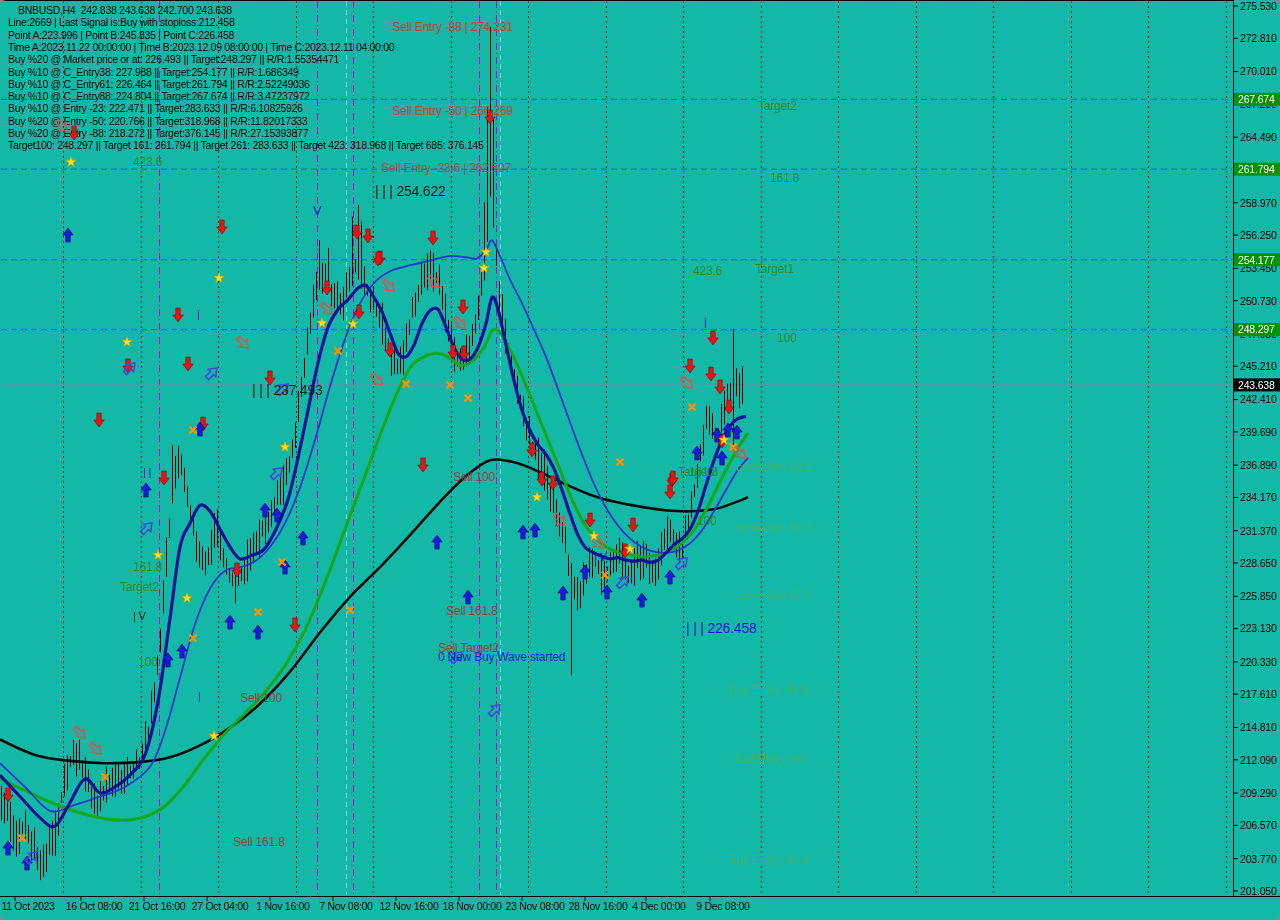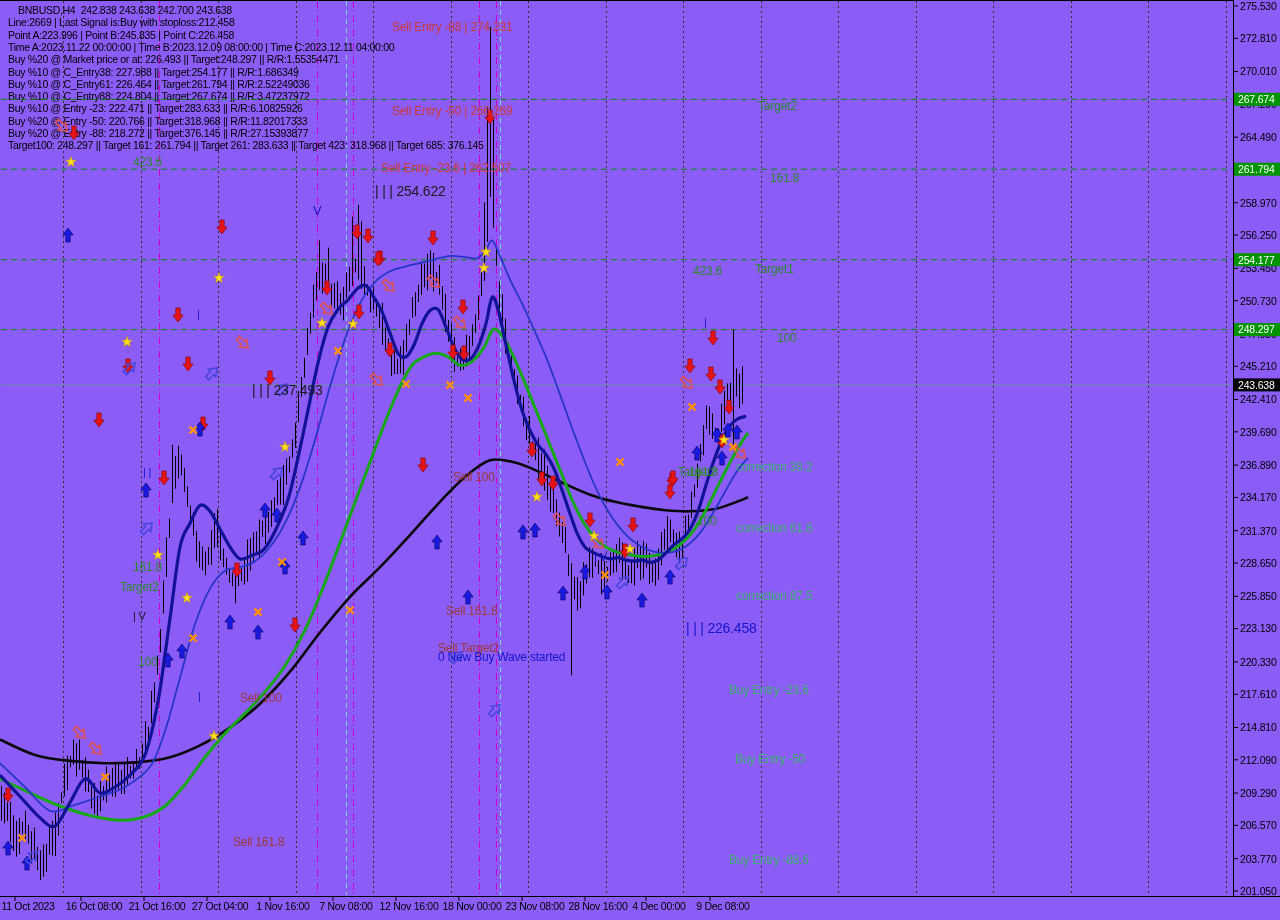--- a/index.html
+++ b/index.html
@@ -1,17 +1,17 @@
 <!DOCTYPE html>
 <html><head>
 <meta charset="utf-8">
 <style>
   html,body{margin:0;padding:0;background:#888;}
-  #screen{position:relative;width:1280px;height:920px;background:#8b5cf6;overflow:hidden;
-          font-family:"Liberation Sans",sans-serif;}
+  #screen{position:relative;width:1280px;height:920px;background:#14b8a6;overflow:hidden;
+          font-family:"Liberation Sans",sans-serif;border-radius:6px;}
   svg text{font-family:"Liberation Sans",sans-serif;}
   .info{font-size:10.5px;fill:#000;letter-spacing:-0.3px;white-space:pre;}
 </style>
 </head>
 <body>
 
 <div id="screen">
   <svg id="chart" width="1280" height="920" viewBox="0 0 1280 920">
     <g id="layer-grid">
         <line x1="63.5" y1="1" x2="63.5" y2="895" stroke="#2f2f2f" stroke-dasharray="2,3" stroke-width="1"></line>

